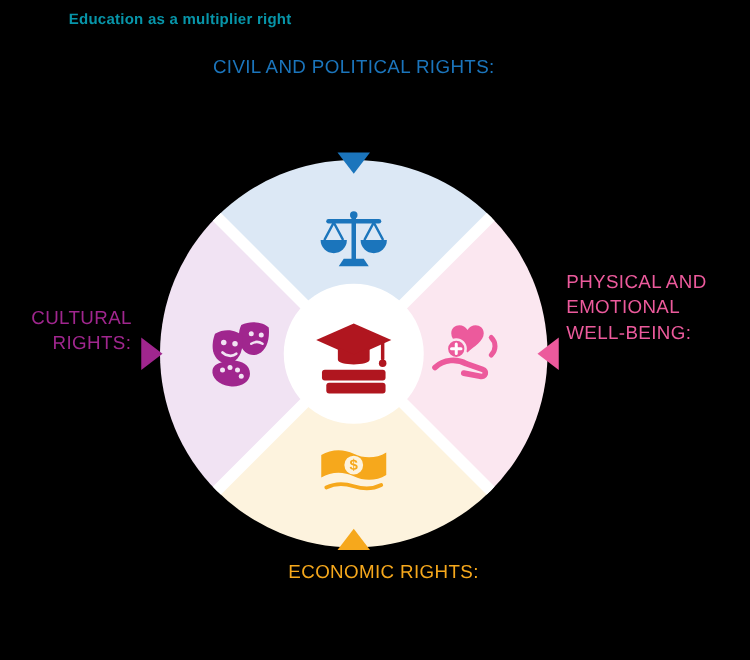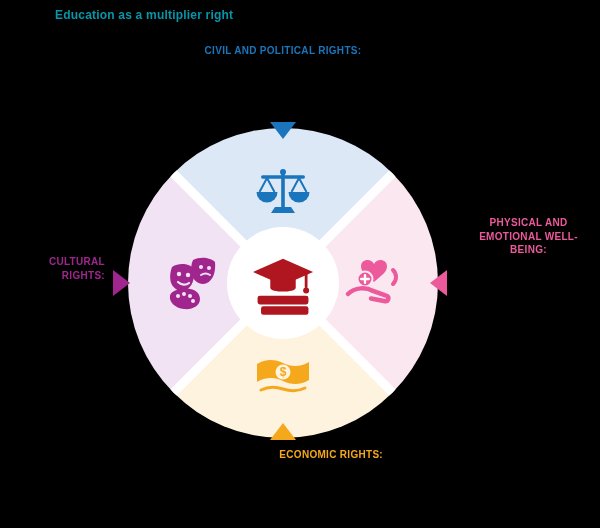--- a/index.html
+++ b/index.html
@@ -15,29 +15,29 @@
     position: absolute;
     left: 55px;
     top: 8px;
     font-size: 12px;
     font-weight: bold;
     color: #0795a9;
     letter-spacing: 0.2px;
   }
   .label {
     position: absolute;
-    font-weight: bold;
-    font-size: 10px;
+    font-weight: normal;
+    font-size: 15px;
     line-height: 1.35;
     letter-spacing: 0.3px;
   }
   .label-top    { left: 143px; top: 44px;  width: 280px; text-align: center; color: #1b75bc; }
-  .label-right  { left: 466px; top: 216px; width: 125px; text-align: center;   color: #ec5a9c; }
+  .label-right  { left: 453px; top: 216px; width: 125px; text-align: left;   color: #ec5a9c; }
   .label-bottom { left: 183px; top: 448px; width: 200px; text-align: right; color: #f6a81c; }
-  .label-left   { left: 25px;  top: 245px; width: 80px;  text-align: right;  color: #a0268e; margin-top: 10px; }
+  .label-left   { left: 25px;  top: 245px; width: 80px;  text-align: right;  color: #a0268e; }
 
   .disc {
     position: absolute;
     left: 128px;
     top: 128px;
     width: 310px;
     height: 310px;
     border-radius: 50%;
     overflow: hidden;
     background: conic-gradient(from 45deg,

